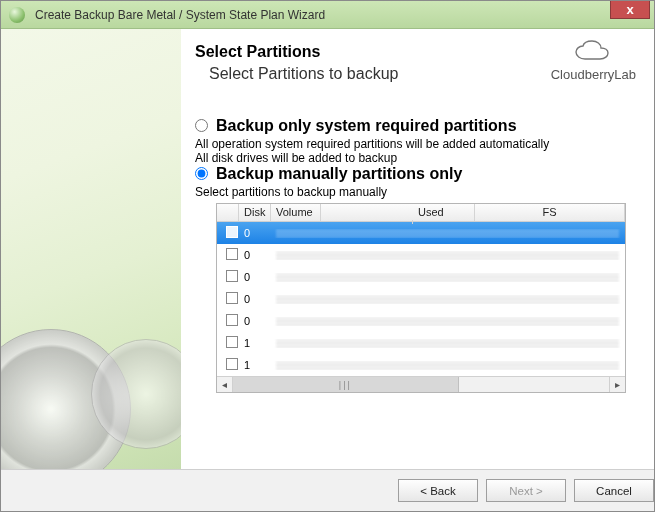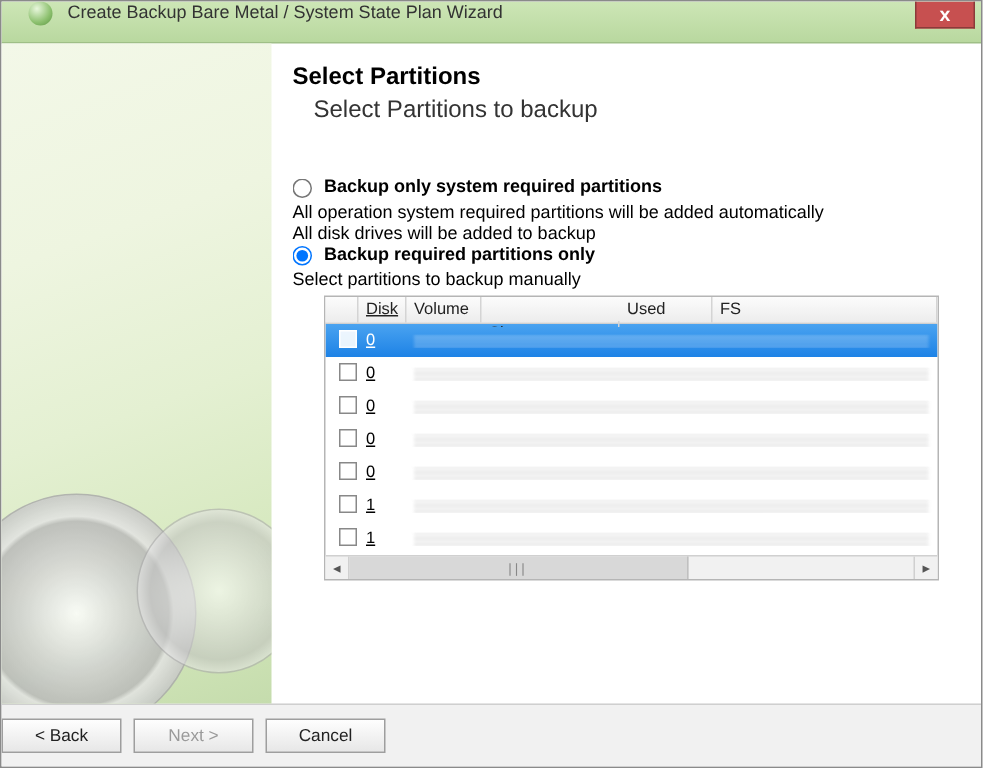--- a/index.html
+++ b/index.html
@@ -9,21 +9,22 @@
     font-family: "Segoe UI", Tahoma, Arial, sans-serif;
     font-size: 12px;
     background: #fff;
     overflow: hidden;
     border: 1px solid #8a8a8a;
   }
   .titlebar {
     height: 28px;
     background: linear-gradient(#cde6b6, #b9d89f);
     display: flex;
-    padding-left: 18px;
+    align-items: center;
+    padding-left: 8px;
     position: relative;
     border-bottom: 1px solid #9fbf87;
   }
   .titlebar .app-icon {
     width: 16px; height: 16px;
     border-radius: 50%;
     background: radial-gradient(circle at 35% 30%, #e8f7dc, #8cc06e 60%, #5a9341);
     margin-right: 10px;
   }
   .titlebar .title {
@@ -98,21 +99,21 @@
   .brand svg { display: block; margin: 0 auto 2px; }
   .options { margin-top: 34px; }
   .opt {
     display: flex;
     align-items: flex-start;
     margin-bottom: 2px;
   }
   .opt input[type=radio] {
     margin: 2px 8px 0 0;
   }
-  .opt .olabel { font-weight: bold; font-size: 12px; }
+  .opt .olabel { font-weight: bold; font-size: 16px; }
   .table-wrap {
     border: 1px solid #b5b5b5;
     margin: 4px 0 0 21px;
     width: 410px;
     background: #fff;
   }
   .thead {
     display: flex;
     background: linear-gradient(#fcfcfc, #ececec);
     border-bottom: 1px solid #d0d0d0;
@@ -196,76 +197,83 @@
     color: #888;
     font-size: 9px;
     letter-spacing: 2px;
   }
   .footer {
     height: 42px;
     border-top: 1px solid #cfcfcf;
     background: #f1f1f1;
     display: flex;
     align-items: center;
+    justify-content: flex-end;
     gap: 8px;
   }
   .btn {
     min-width: 80px;
     height: 23px;
     border: 1px solid #9e9e9e;
     background: linear-gradient(#fefefe, #e7e7e7);
     font-size: 11.5px;
     color: #222;
     cursor: pointer;
     padding: 0 10px;
   }
   .btn.disabled {
     color: #9a9a9a;
     cursor: default;
   }
   .col-chk  { width: 22px; }
-  .col-disk { width: 32px; text-decoration: underline; }
+  .col-disk { width: 32px; }
   .col-vol  { width: 50px; }
   .col-size { width: 92px; margin-top: 16px; }
   .col-used { width: 62px; }
   .col-label{ width: 92px; }
-  .col-fs   { width: 44px; flex:1; }
+  .col-fs   { width: 44px; flex:1;text-align:center; }
 </style>
 </head>
 <body>
 
 <div class="titlebar">
   <span class="app-icon"></span>
   <span class="title">Create Backup Bare Metal / System State Plan Wizard</span>
   <div class="close-btn">x</div>
 </div>
 
 <div class="body">
   <div class="sidebar">
     <div class="cd"></div>
     <div class="cd2"></div>
   </div>
 
   <div class="content">
     <div class="heading">Select Partitions</div>
     <div class="subheading">Select Partitions to backup</div>
 
+    <div class="brand">
+      <svg width="40" height="26" viewBox="0 0 40 26">
+        <path d="M12 20c-5 0-9-3-9-7 0-3 3-6 7-6 1-4 5-5 9-5 5 0 9 3 9 7 4 0 7 2 7 5 0 3-3 6-8 6H12z" fill="none" stroke="#777" stroke-width="1.4"></path>
+      </svg>
+      <span>CloudberryLab</span>
+    </div>
 
     <div class="options">
       <div class="opt">
         <input type="radio" name="bk" style="">
         <span class="olabel">Backup only system required partitions</span>
       </div>
       <div class="odesc">All operation system required partitions will be added automatically</div>
 
       <div class="odesc">All disk drives will be added to backup</div>
 
       <div class="opt">
         <input type="radio" name="bk" checked="" style="">
-        <span class="olabel">Backup required partitions only</span>
+        <span class="olabel">Backup manually partitions only</span>
       </div>
       <div class="odesc">Select partitions to backup manually</div>
 
       <div class="table-wrap">
         <div class="thead">
           <div class="th col-chk"></div>
           <div class="th col-disk">Disk</div>
           <div class="th col-vol">Volume</div>
           <div class="th col-size">Size</div>
           <div class="th col-used">Used</div>

